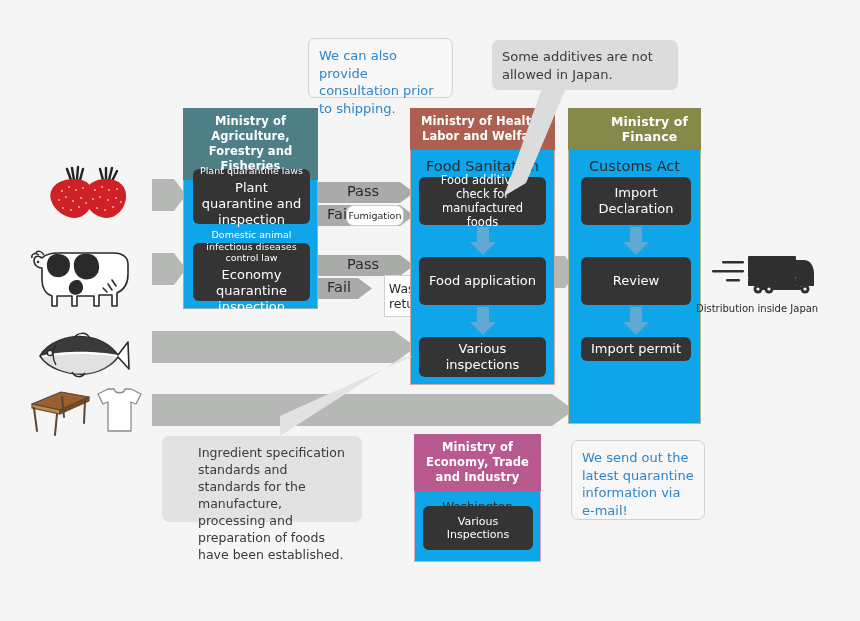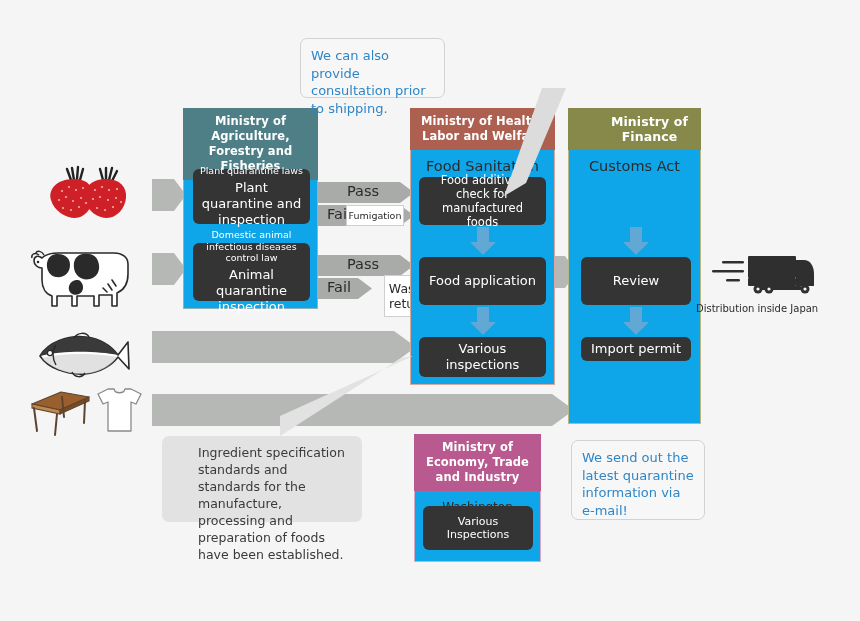--- a/index.html
+++ b/index.html
@@ -74,21 +74,21 @@
     text-align:center;white-space:nowrap;
   }
   .lbl.big{font-size:14.5px;}
 
   
   .wbox{
     position:absolute;box-sizing:border-box;background:#ffffff;border:1px solid #cfcfcf;
     display:flex;align-items:center;justify-content:center;text-align:center;
     color:#2b2b2b;font-size:12.5px;line-height:15px;
   }
-  .wbox.fumi{font-size:9.5px;line-height:11px;border-radius:0;}
+  .wbox.fumi{font-size:9.5px;line-height:11px;border-radius:8px;}
 
   
   .callout{
     position:absolute;box-sizing:border-box;border-radius:7px;
     padding:8px 10px;font-size:13px;line-height:17.5px;
   }
   .callout.blue{background:#f7f7f7;border:1px solid #d2d2d2;color:#2e86c8;}
   .callout.grey{background:#dcdcdc;border:none;color:#3a3a3a;}
   .callout.grey2{background:#e2e2e2;border:none;color:#3a3a3a;font-size:12.5px;line-height:17px;padding-left:36px;}
 
@@ -191,21 +191,21 @@
   <div class="panel" style="left:183px;top:108px;width:135px;height:201px;border:1px solid #8fb3b8;">
     <div class="panel-head" style="background:#4e7f86;position:relative;left:-1px;top:-1px;width:135px;">Ministry of Agriculture, Forestry and Fisheries</div>
 
     <div class="pbox" style="left:9px;top:60px;width:117px;height:55px;">
       <div class="sub">Plant quarantine laws</div>
       <div class="main">Plant quarantine and inspection</div>
     </div>
 
     <div class="pbox" style="left:9px;top:134px;width:117px;height:58px;">
       <div class="sub">Domestic animal infectious diseases control law</div>
-      <div class="main">Animal quarantine inspection</div>
+      <div class="main">Economy quarantine inspection</div>
     </div>
   </div>
 
   <div class="chev" style="left:318px;top:182px;width:96px;height:21px;"></div>
   <div class="lbl big" style="left:318px;top:183px;width:90px;">Pass</div>
 
   <div class="chev" style="left:318px;top:205px;width:96px;height:21px;"></div>
   <div class="lbl big" style="left:320px;top:206px;width:38px;">Fail</div>
   <div class="wbox fumi" style="left:346px;top:205px;width:58px;height:21px;">Fumigation</div>
 
@@ -238,20 +238,23 @@
 
     <div class="pbox" style="left:8px;top:228px;width:127px;height:40px;">
       <div class="main">Various inspections</div>
     </div>
   </div>
 
   <div class="panel" style="left:568px;top:108px;width:133px;height:316px;border:1px solid #b6b887;">
     <div class="panel-head" style="background:#87894b;position:relative;left:-1px;top:-1px;width:133px;font-size:12.5px;padding-left:34px;">Ministry of Finance</div>
     <div class="panel-act">Customs Act</div>
 
+    <div class="pbox" style="left:12px;top:68px;width:110px;height:48px;">
+      <div class="main">Import Declaration</div>
+    </div>
     <div class="darrow" style="left:12px;top:118px;width:110px;height:28px;">
       <div class="shaft" style="height:16px;"></div>
         <div class="head"></div>
     </div>
 
     <div class="pbox" style="left:12px;top:148px;width:110px;height:48px;">
       <div class="main">Review</div>
     </div>
     <div class="darrow" style="left:12px;top:198px;width:110px;height:28px;">
       <div class="shaft" style="height:16px;"></div>
@@ -265,24 +268,27 @@
 
   <div class="panel" style="left:414px;top:434px;width:127px;height:128px;border:1px solid #d8a9c4;">
     <div class="panel-head" style="background:#b85a8f;position:relative;left:-1px;top:-1px;width:127px;">Ministry of Economy, Trade and Industry</div>
     <div class="panel-act" style="font-size:12px;">Washington Convention</div>
 
     <div class="pbox tiny" style="left:8px;top:71px;width:110px;height:44px;">
       <div class="main">Various Inspections</div>
     </div>
   </div>
 
-  <div class="callout blue" style="left:300px;top:38px;width:145px;height:60px;">
+  <div class="callout blue" style="left:308px;top:38px;width:145px;height:60px;">
     <span>We can also provide consultation prior to shipping.</span>
   </div>
 
+  <div class="callout grey" style="left:492px;top:40px;width:186px;height:50px;">
+    <span>Some additives are not allowed in Japan.</span>
+  </div>
 
   <div class="tail" style="left:498px;top:88px;width:70px;height:110px;background:transparent;">
     <svg width="70" height="110" viewBox="0 0 70 110">
       <polygon points="68,0 44,0 6,108 28,95" fill="#dcdcdc"></polygon>
     </svg>
   </div>
 
   <div class="callout grey2" style="left:162px;top:436px;width:200px;height:86px;">
     <span>Ingredient specification standards and standards for the manufacture, processing and preparation of foods have been established.</span>
   </div>

